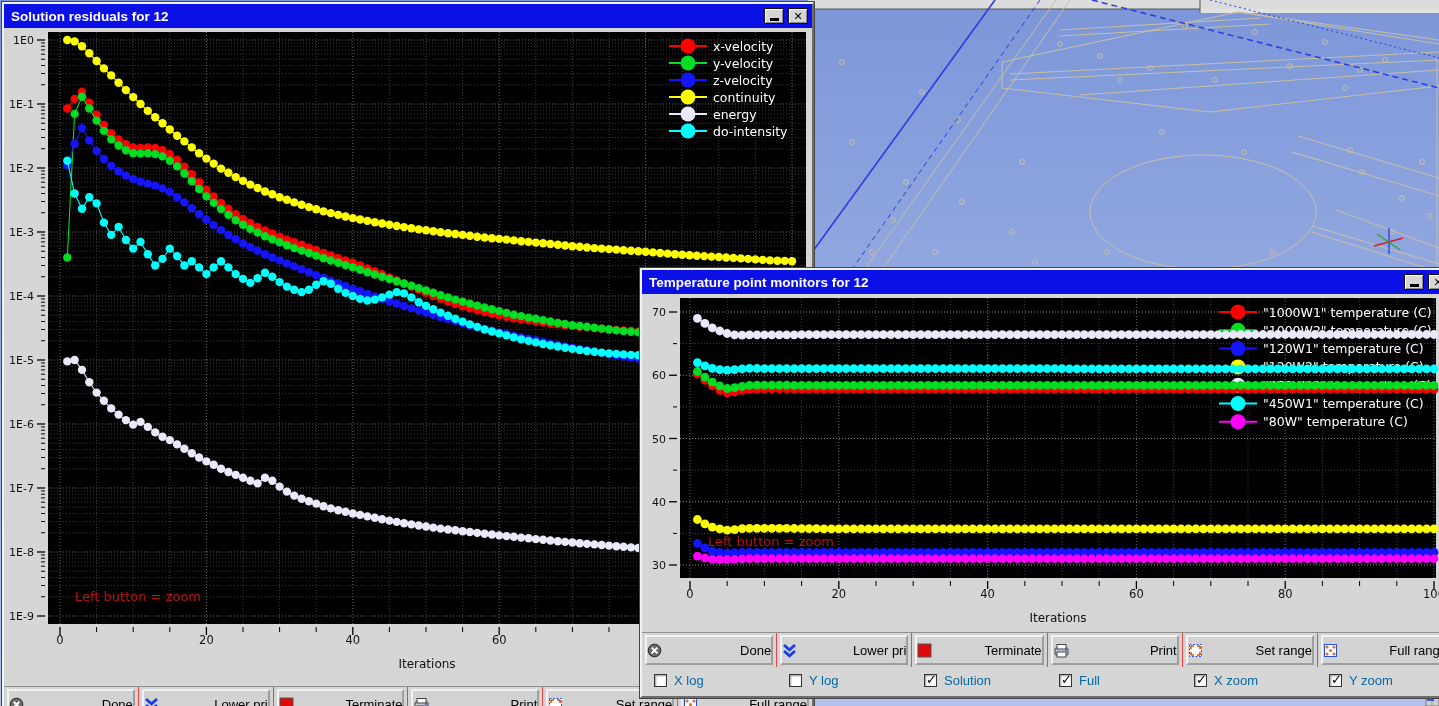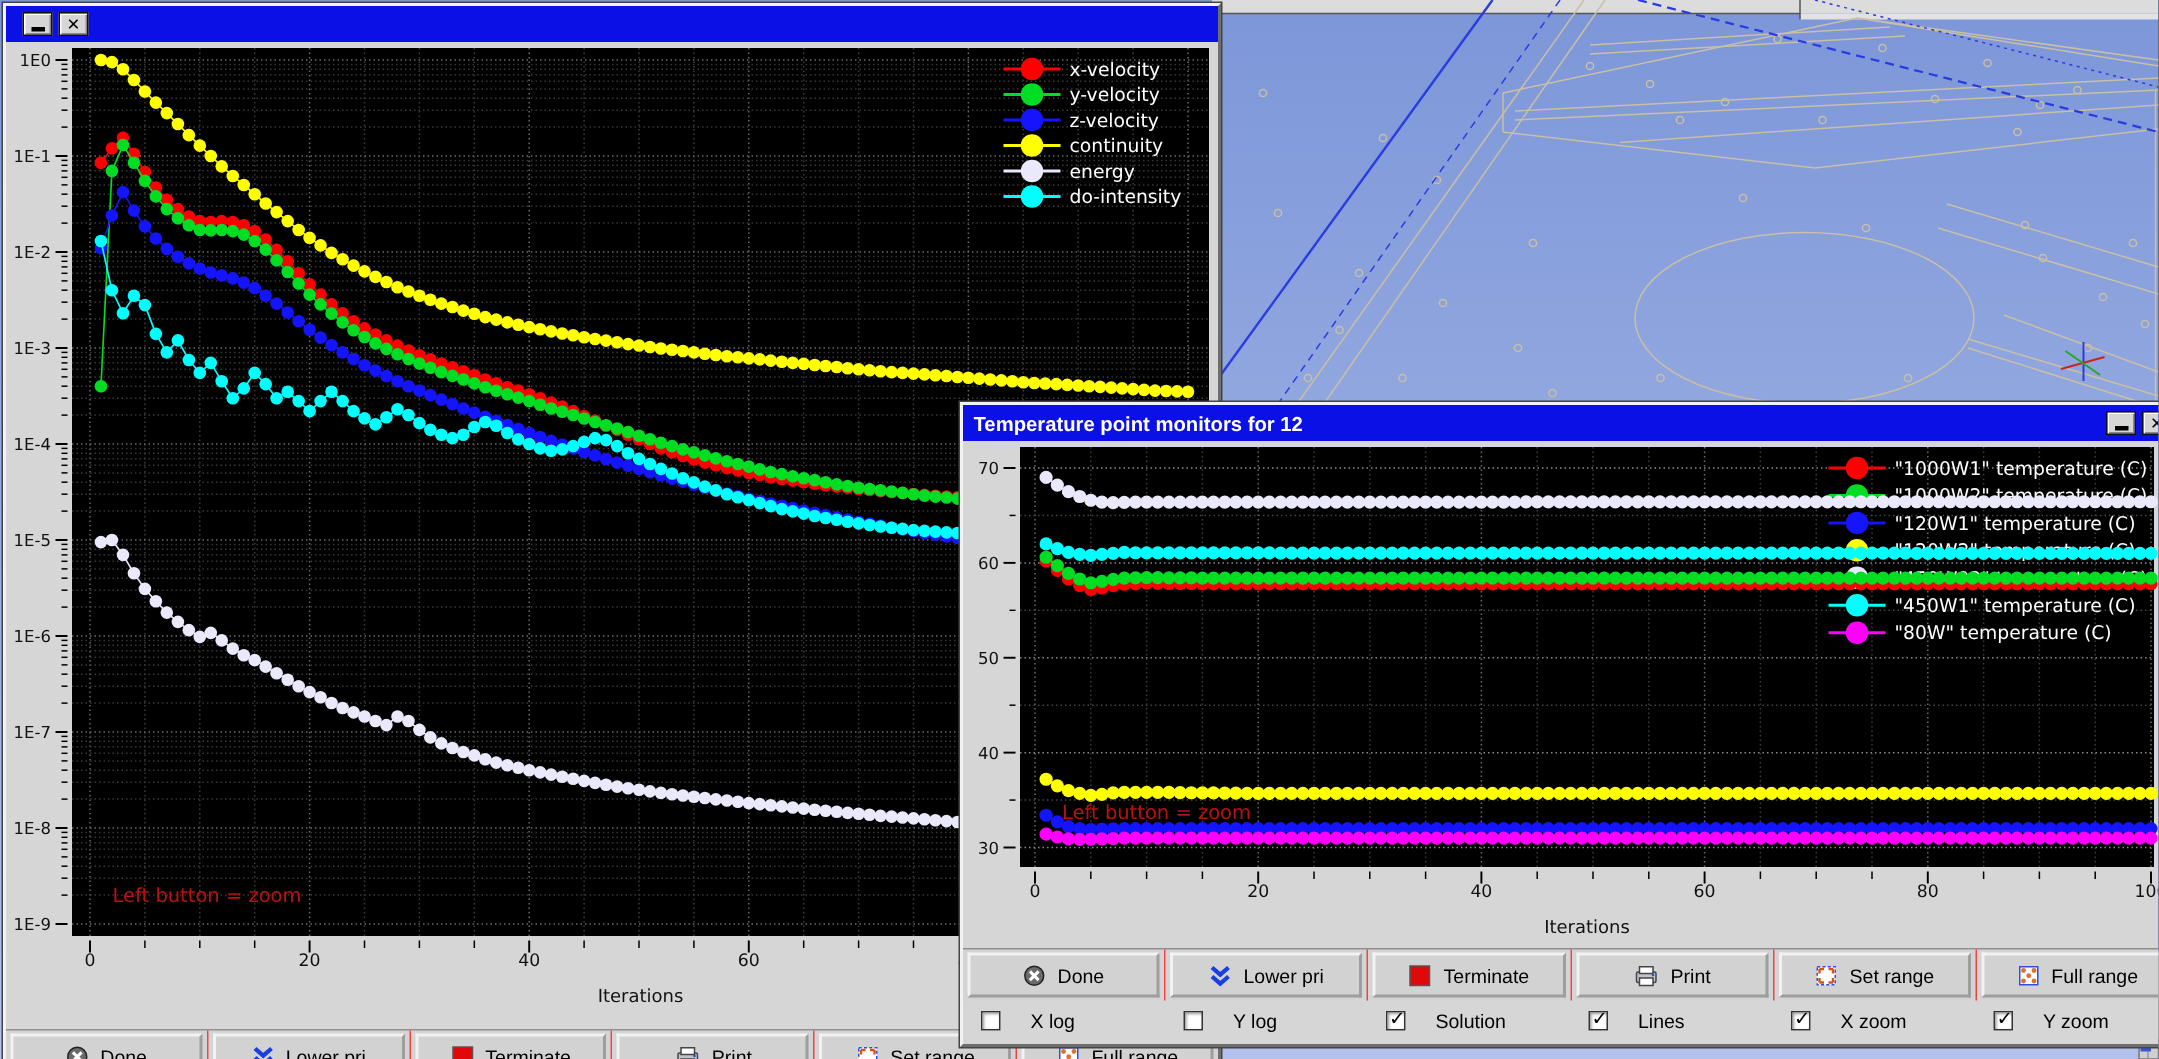--- a/index.html
+++ b/index.html
@@ -14,27 +14,27 @@
                    white-space:nowrap;overflow:hidden;}
   .tb{width:20px;height:16px;background:#d6d6d6;border:1px solid #111;
       box-shadow:inset 1px 1px 0 #fff,inset -1px -1px 0 #888;
       display:flex;align-items:center;justify-content:center;
       font:bold 11px "DejaVu Sans",sans-serif;color:#000;padding:0;margin-left:4px;cursor:default;}
   .minbar{width:9px;height:3px;background:#000;margin-top:7px;}
   svg.chart{display:block;}
   .btnrow{display:flex;height:34px;background:#d4d4d4;border-top:1px solid #909090;}
   .btncell{flex:1;border-left:1px solid #ef4444;padding:2px 3px;box-sizing:border-box;}
   .btncell:first-child{border-left:none;}
-  .pbtn{display:flex;align-items:center;justify-content:center;gap:8px;width:100%;height:100%;
+  .pbtn{display:flex;align-items:center;justify-content:space-between;gap:8px;width:100%;height:100%;
         background:#d2d2d2;border:2px outset #f2f2f2;font:13px "Liberation Sans",sans-serif;
         color:#000;padding:0;cursor:default;white-space:nowrap;}
   .pbtn .ic{display:flex;align-items:center;}
   .cbrow{display:flex;height:26px;background:#d6d6d6;align-items:center;}
-  .cbitem{flex:1;display:flex;align-items:center;gap:20px;padding-left:12px;
-          font:13px "Liberation Sans",sans-serif;color:#000000;cursor:default;}
+  .cbitem{flex:1;display:flex;align-items:center;gap:7px;padding-left:12px;
+          font:13px "Liberation Sans",sans-serif;color:#0369a1;cursor:default;}
   .cb{width:13px;height:13px;background:#fff;border:1px solid #333;box-sizing:border-box;
       box-shadow:inset 1px 1px 2px #999;position:relative;flex:0 0 13px;}
   .cb.checked::after{content:"\2713";position:absolute;top:-3px;left:1px;
       font:bold 13px "DejaVu Sans",sans-serif;color:#000;}
 </style>
 </head>
 <body>
 
 <div id="screen">
 
@@ -113,20 +113,21 @@
       </g>
       <g>
         <rect x="1426" y="634" width="13" height="72" fill="#cfcfcf" stroke="#777"></rect>
         <line x1="1432" y1="634" x2="1432" y2="706" stroke="#999"></line>
         <rect x="1427" y="694" width="7" height="7" fill="#3a55d8"></rect>
       </g>
     </svg>
 
   <section class="window" id="w1" style="left:2px;top:2px;width:808px;height:742px;">
     <header class="titlebar">
+      <span class="title">Solution residuals for 12</span>
       <button class="tb">
           <span class="minbar"></span>
         </button>
       <button class="tb">✕</button>
     </header>
     <svg class="chart" id="chart-residuals" width="804" height="658">
         <rect x="44" y="4" width="758" height="592" fill="#000"></rect>
         <g>
           <line x1="56" y1="4" x2="56" y2="596" stroke="#6b6b6b" stroke-width="1" stroke-dasharray="1,2"></line>
           <line x1="92.6" y1="4" x2="92.6" y2="596" stroke="#3c3c3c" stroke-width="1" stroke-dasharray="1,2"></line>
@@ -1983,21 +1984,21 @@
         <label class="cbitem">
           <span class="cb"></span>
           <span>Y log</span>
         </label>
         <label class="cbitem">
           <span class="cb checked"></span>
           <span>Solution</span>
         </label>
         <label class="cbitem">
           <span class="cb checked"></span>
-          <span>Lines</span>
+          <span>Full</span>
         </label>
         <label class="cbitem">
           <span class="cb checked"></span>
           <span>X zoom</span>
         </label>
         <label class="cbitem">
           <span class="cb checked"></span>
           <span>Y zoom</span>
         </label>
       </div>

